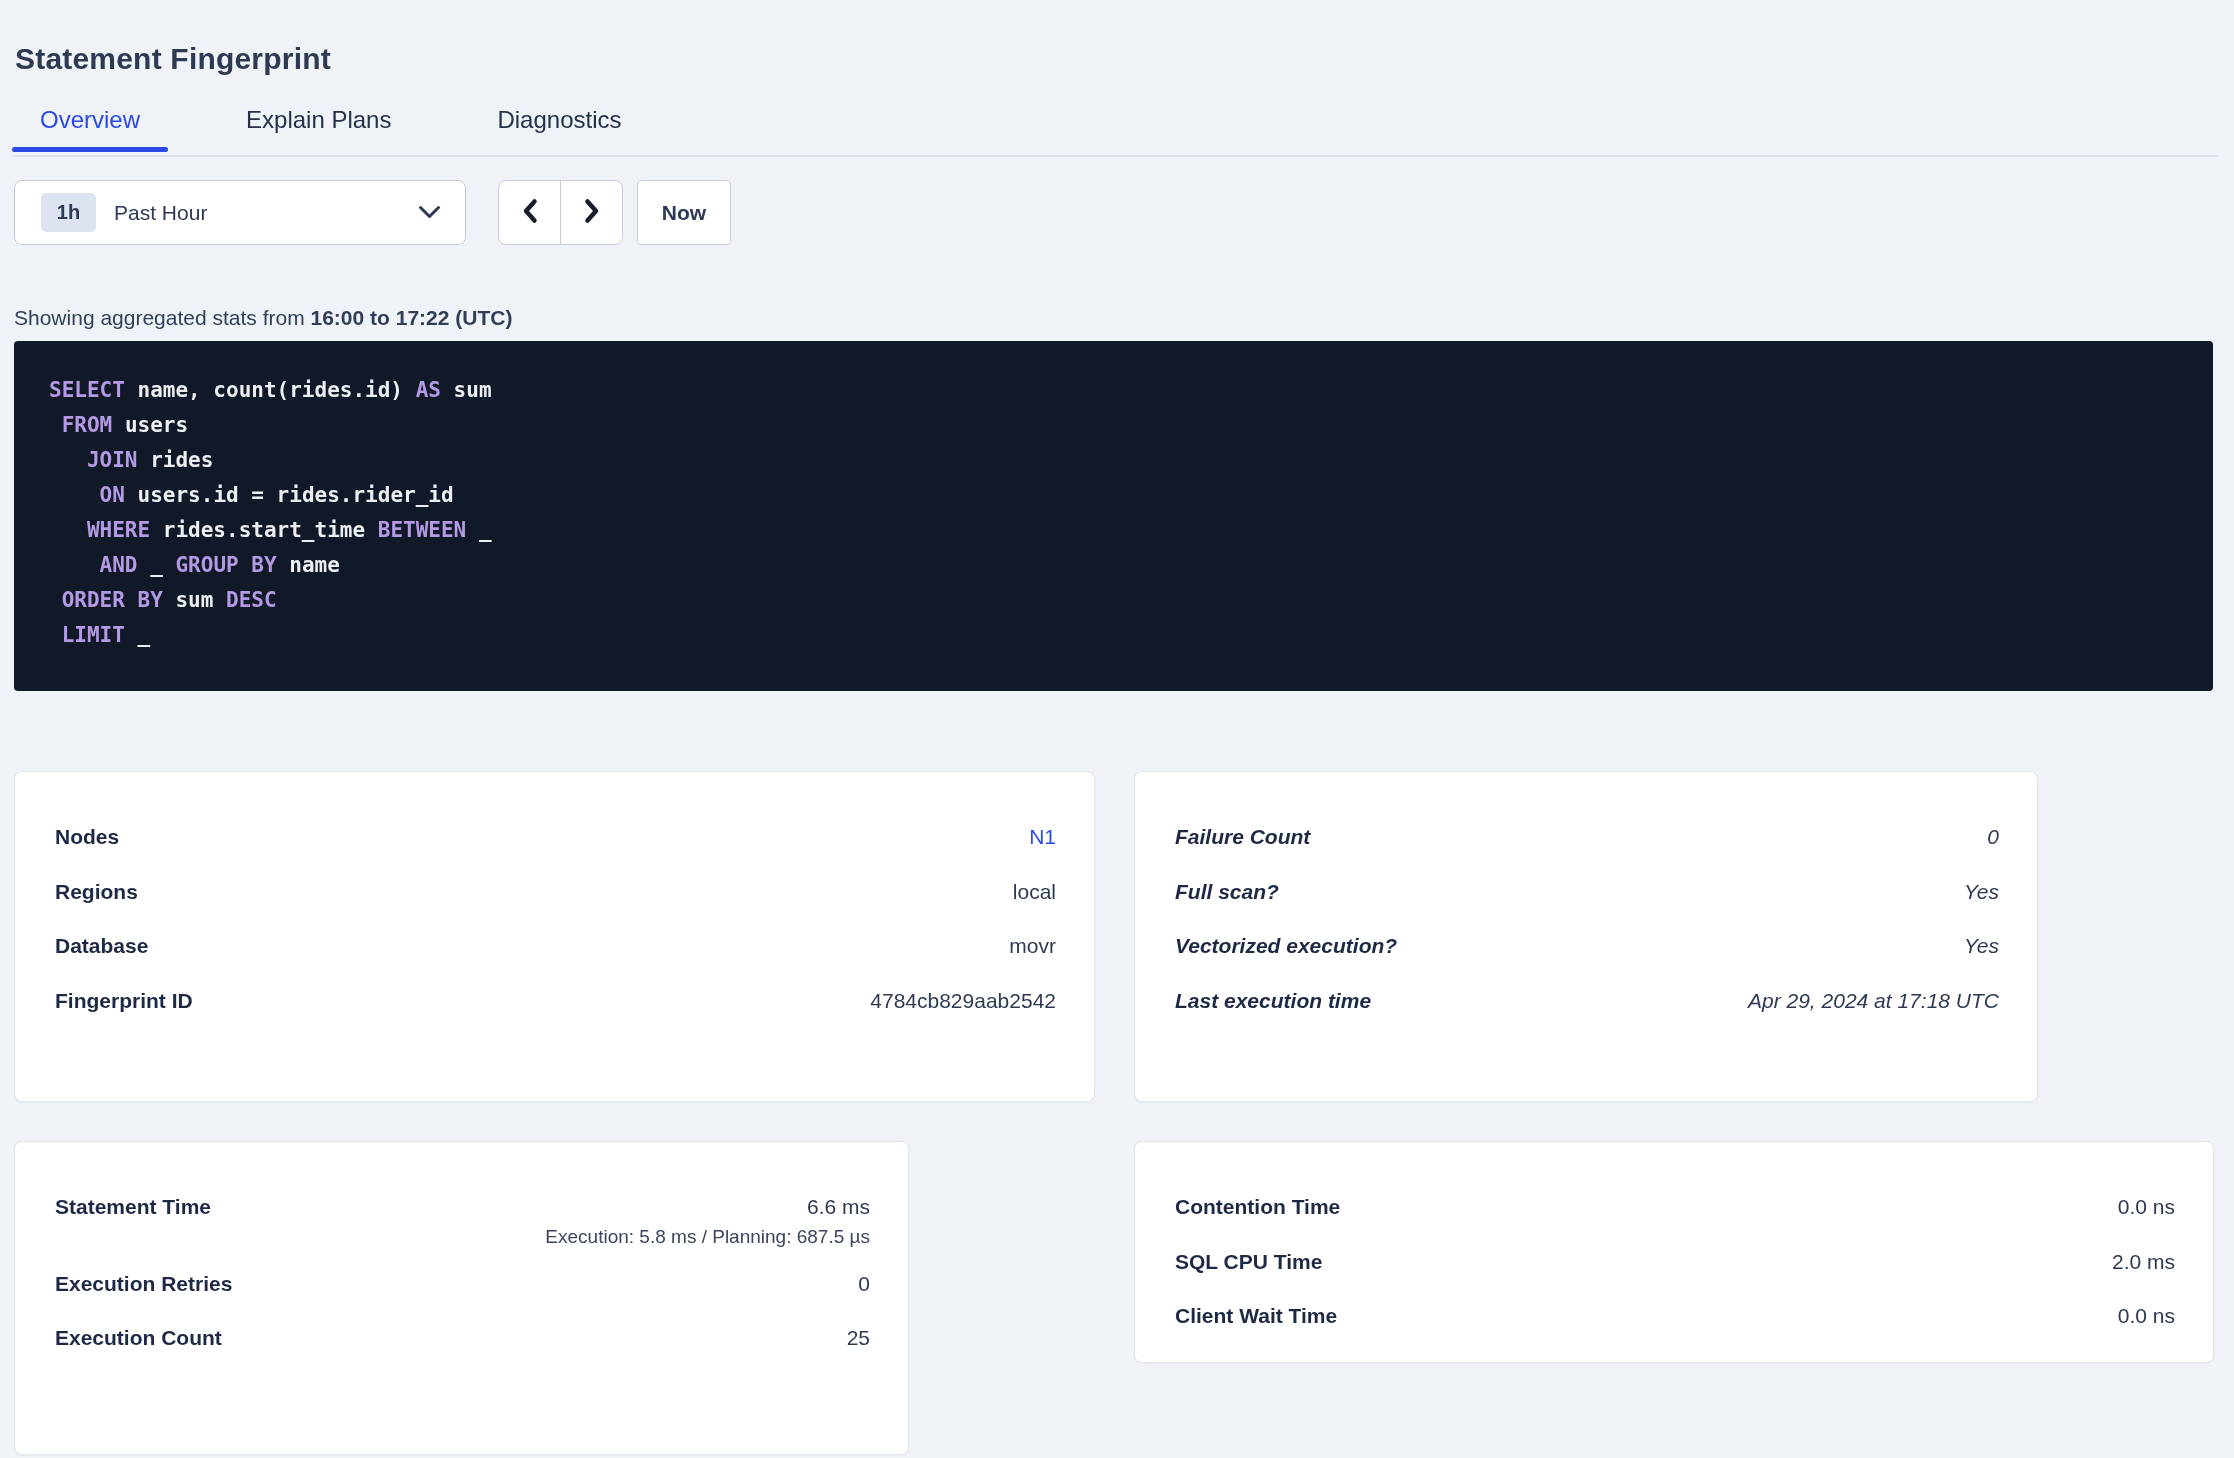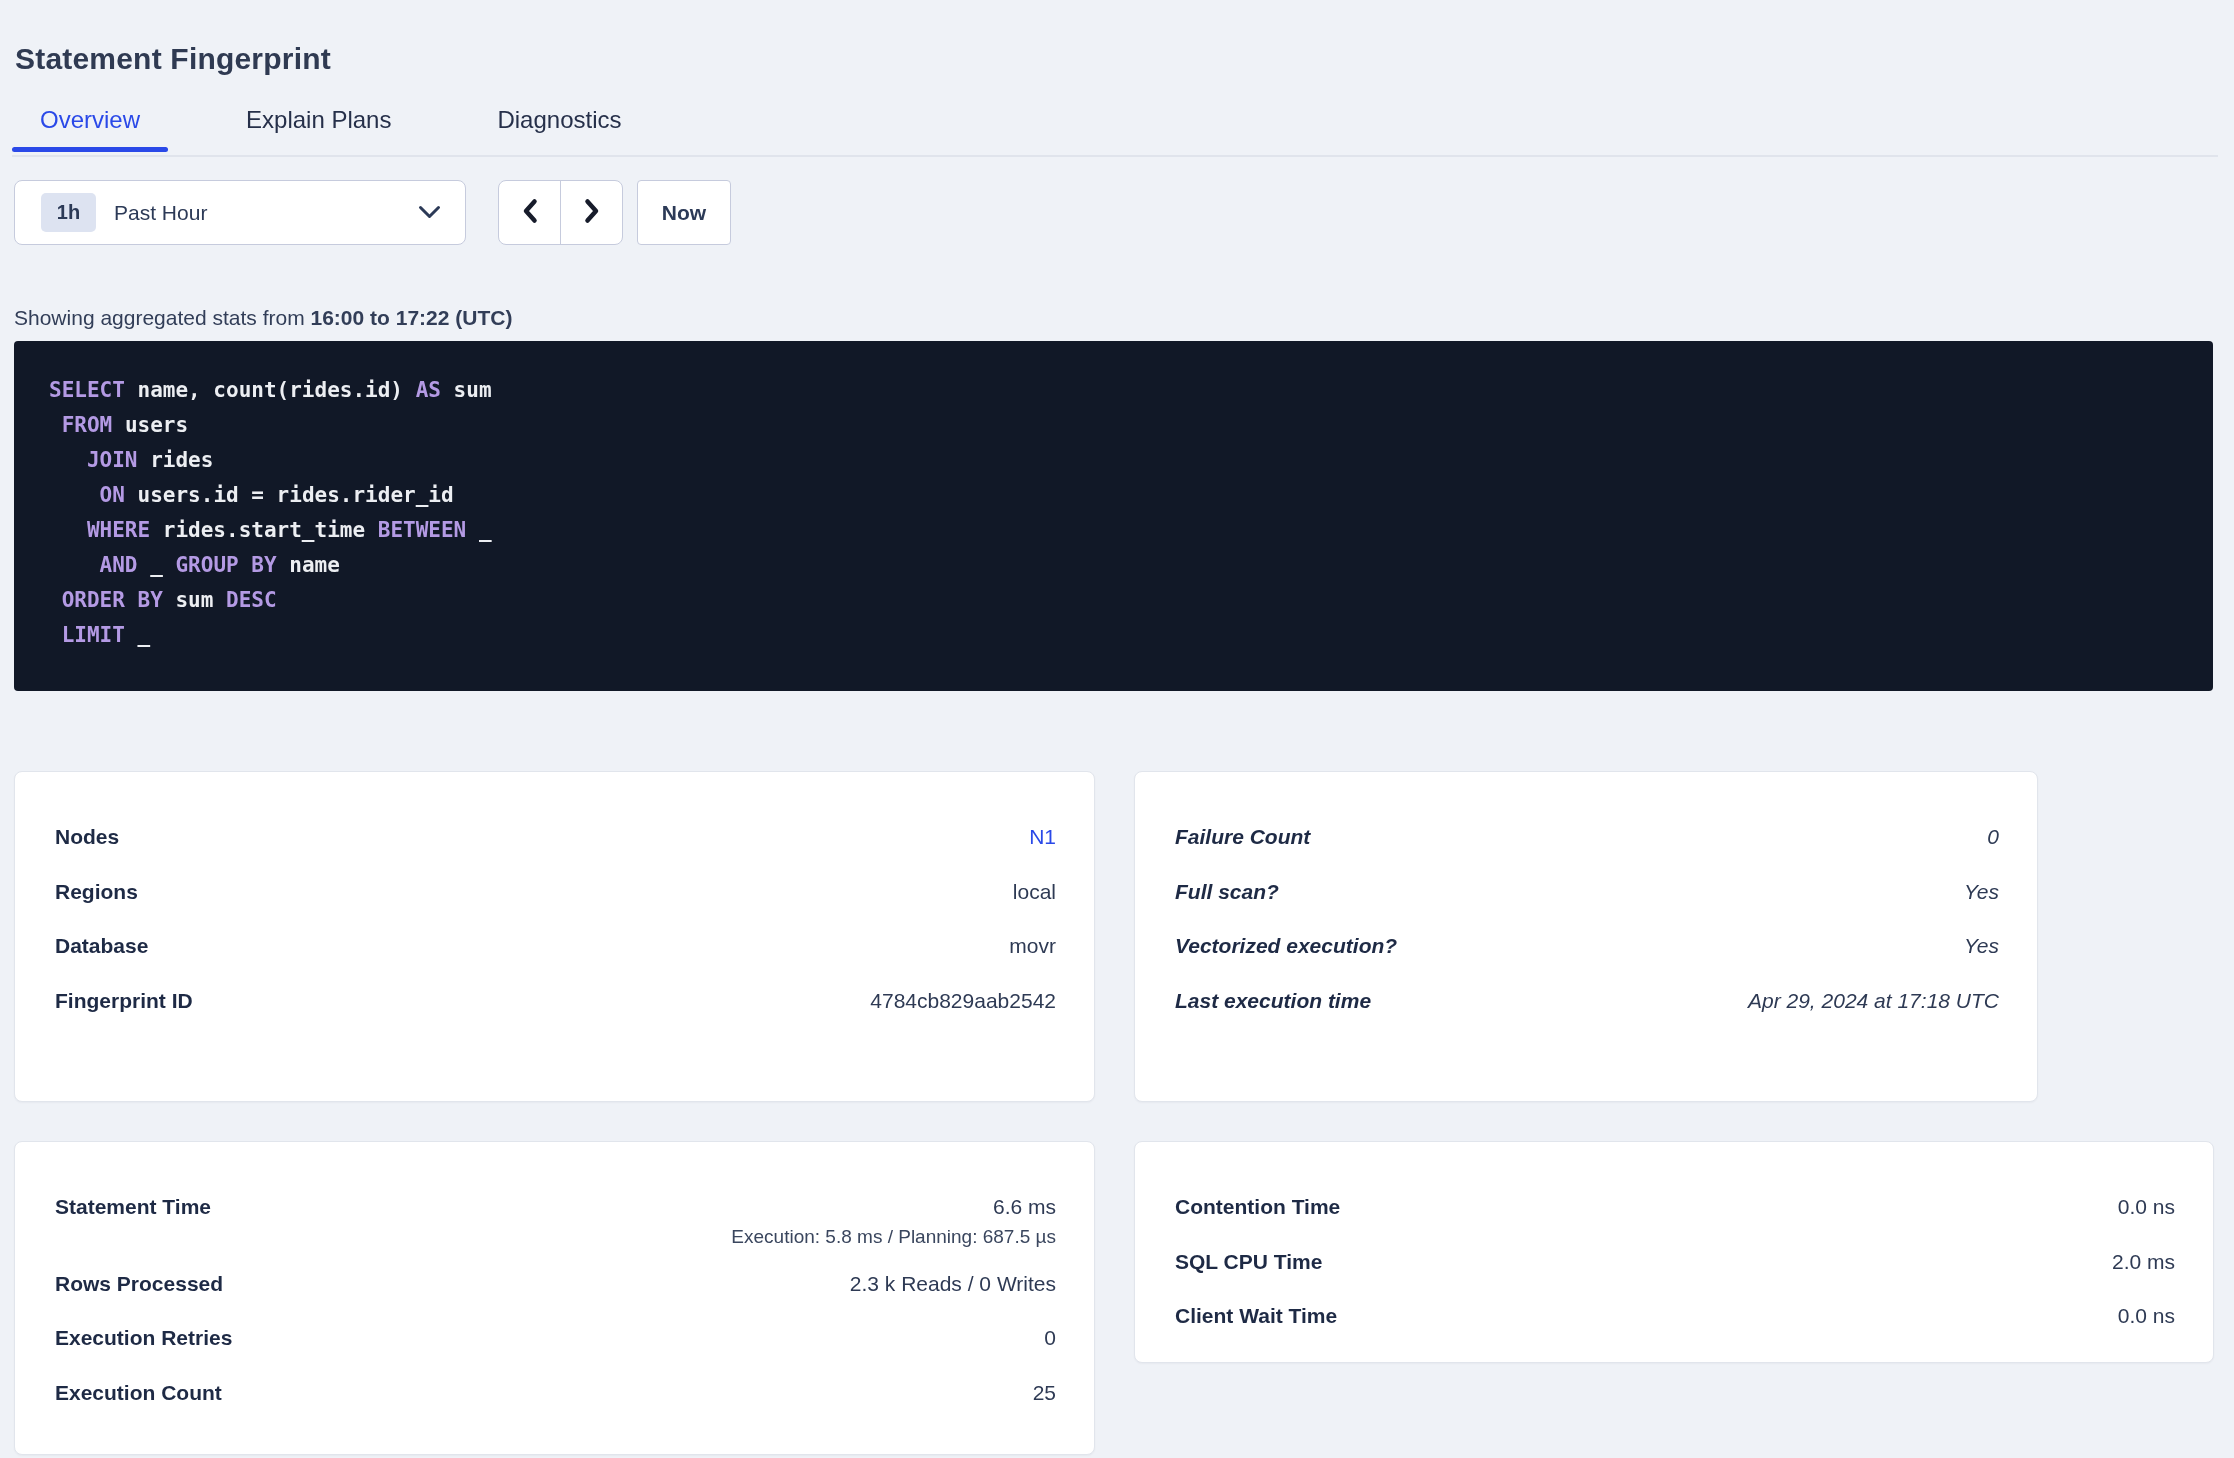--- a/index.html
+++ b/index.html
@@ -63,21 +63,21 @@
   .sql-line{white-space:pre;}
   .kw{color:#b49ae4;}
   
   .card{
     position:absolute;background:#fff;border:1px solid #e1e5ec;border-radius:8px;
     box-sizing:border-box;padding:38px 38px 20px 40px;
     box-shadow:0 1px 2px rgba(20,30,60,.04);
   }
   #card-0{left:14px;top:771px;width:1081px;height:331px;}
   #card-1{left:1134px;top:771px;width:904px;height:331px;font-style:italic;}
-  #card-2{left:14px;top:1141px;width:1081px;height:314px;}
+  #card-2{left:14px;top:1141px;width:895px;height:314px;}
   #card-3{left:1134px;top:1141px;width:1080px;height:222px;}
   .crow-main{min-height:54.5px;display:flex;align-items:center;justify-content:space-between;}
   .label{font-size:21px;font-weight:700;color:#1e2a45;}
   .value{font-size:21px;color:#2e3a54;text-align:right;}
   .value.link{color:#2a49e8;cursor:pointer;}
   .crow-sub{text-align:right;font-size:19px;color:#3a465e;margin-top:-9px;padding-bottom:9px;}
 </style>
 </head>
 <body>
 
@@ -187,26 +187,20 @@
 <section class="card" id="card-2">
     <div class="crow">
       <div class="crow-main">
         <span class="label">Statement Time</span>
         <span class="value">6.6 ms</span>
       </div>
       <div class="crow-sub">Execution: 5.8 ms / Planning: 687.5 µs</div>
     </div>
     <div class="crow">
       <div class="crow-main">
-        <span class="label">Rows Processed</span>
-        <span class="value">2.3 k Reads / 0 Writes</span>
-      </div>
-    </div>
-    <div class="crow">
-      <div class="crow-main">
         <span class="label">Execution Retries</span>
         <span class="value">0</span>
       </div>
     </div>
     <div class="crow">
       <div class="crow-main">
         <span class="label">Execution Count</span>
         <span class="value">25</span>
       </div>
     </div>

